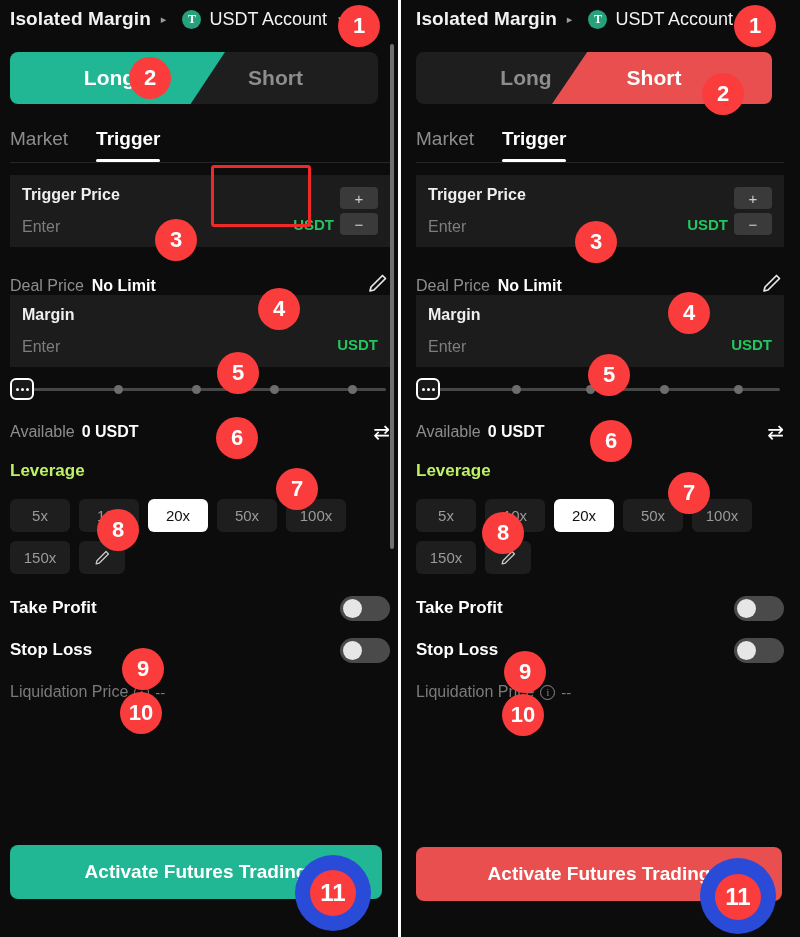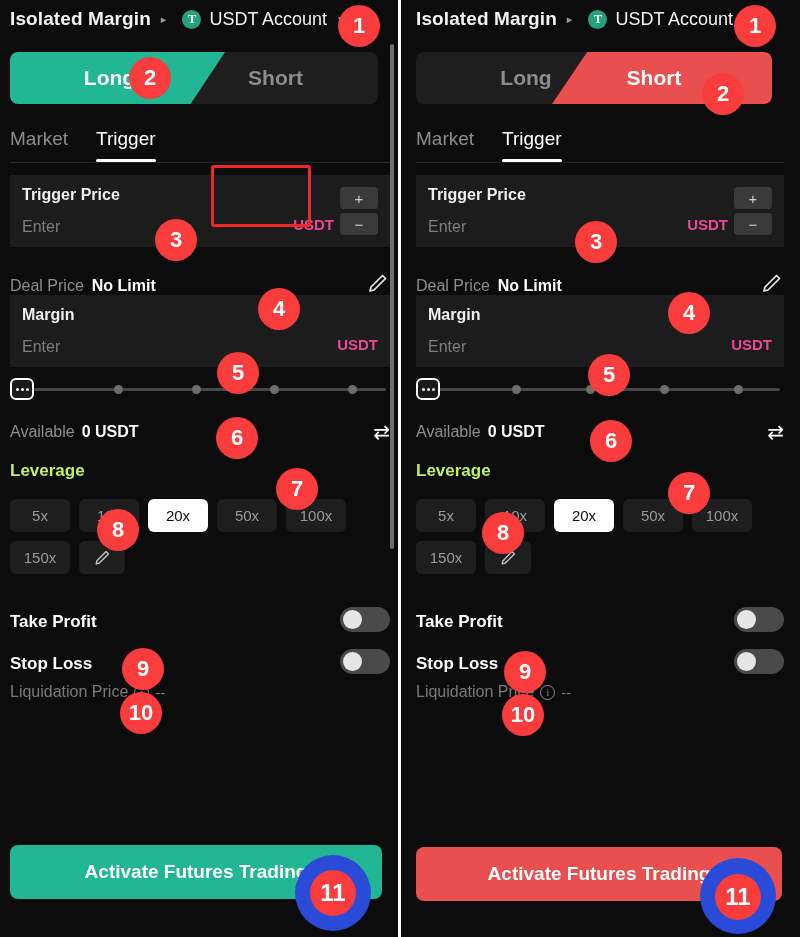--- a/index.html
+++ b/index.html
@@ -70,39 +70,39 @@
     background: #ea4f4f; color: #ffffff;
     border-radius: 0 8px 8px 0;
     clip-path: polygon(16% 0, 100% 0, 100% 100%, 0 100%);
     width: 220px; z-index: 3;
   }
   .tab-long.active span, .tab-short.active span { transform: translateX(-8px); }
 
   
   .otabs { display: flex; align-items: flex-end; gap: 28px; height: 58px; padding-top: 18px; }
   .otab { font-size: 19px; color: #8d8d8d; position: relative; padding-bottom: 12px; }
-  .otab.active { color: #ffffff; font-weight: 400; }
+  .otab.active { color: #ffffff; font-weight: 700; }
   .otab.active::after {
     content:""; position:absolute; left: 0; right: 0; bottom: 0;
     height: 3px; background: #ffffff; border-radius: 2px;
   }
   .hrule { height: 1px; background: #262626; margin-bottom: 12px; }
 
   
   .field {
     position: relative;
     background: #1c1c1c; border-radius: 0;
     height: 72px; padding: 11px 12px;
     display: flex; align-items: stretch; justify-content: space-between;
   }
   .fl { display: flex; flex-direction: column; justify-content: space-between; }
   .f-label { color: #efefef; font-size: 16px; font-weight: 700; }
   .f-input { color: #7d7d7d; font-size: 16px; }
   .f-right { display: flex; align-items: center; gap: 6px; }
-  .f-unit { color: #ec4899; font-size: 15px; font-weight: 700; align-self: flex-end; padding-bottom: 3px; margin-top: 39px; }
+  .f-unit { color: #22c55e; font-size: 15px; font-weight: 700; align-self: flex-end; padding-bottom: 3px; margin-top: 39px; }
 
   .stepper { display: flex; flex-direction: column; gap: 4px; }
   .step-btn {
     width: 38px; height: 22px; background: #3a3a3a; border-radius: 4px;
     color: #cfcfcf; font-size: 15px; display: flex; align-items: center; justify-content: center;
   }
   .hl-box {
     position: absolute; border: 3px solid #ef2828; border-radius: 3px;
     pointer-events: none;
   }
@@ -135,21 +135,21 @@
   .lev-grid { display: flex; flex-wrap: wrap; gap: 9px; }
   .lev-btn {
     min-width: 60px; height: 33px; padding: 0 10px;
     background: #1e1e1e; border-radius: 6px; color: #9a9a9a; font-size: 15px;
     display: flex; align-items: center; justify-content: center;
   }
   .lev-btn.active { background: #ffffff; color: #111111; }
   .lev-btn.pencil-btn { min-width: 46px; color: #c8c8c8; }
 
   
-  .tgl-row { display: flex; align-items: flex-end; height: 48px; margin-top: 10px; }
+  .tgl-row { display: flex; align-items: center; height: 48px; margin-top: 10px; }
   .tgl-label { color: #ffffff; font-size: 17px; font-weight: 700; }
   .tgl {
     margin-left: auto; width: 50px; height: 25px; border-radius: 13px;
     background: #4a4a4a; display: flex; align-items: center; padding: 3px;
   }
   .tgl .nub { width: 19px; height: 19px; border-radius: 50%; background: #e6e6e6; }
 
   .liq-row { display: flex; align-items: center; height: 36px; gap: 6px; }
   .liq-label { color: #7a7a7a; font-size: 16px; }
   .info-i {

